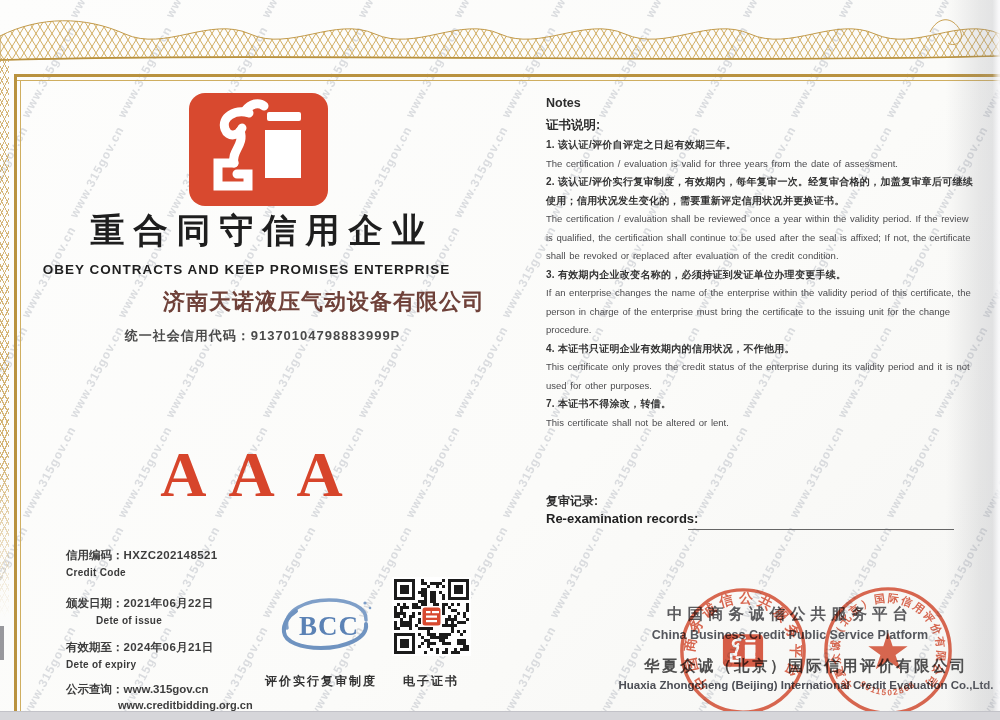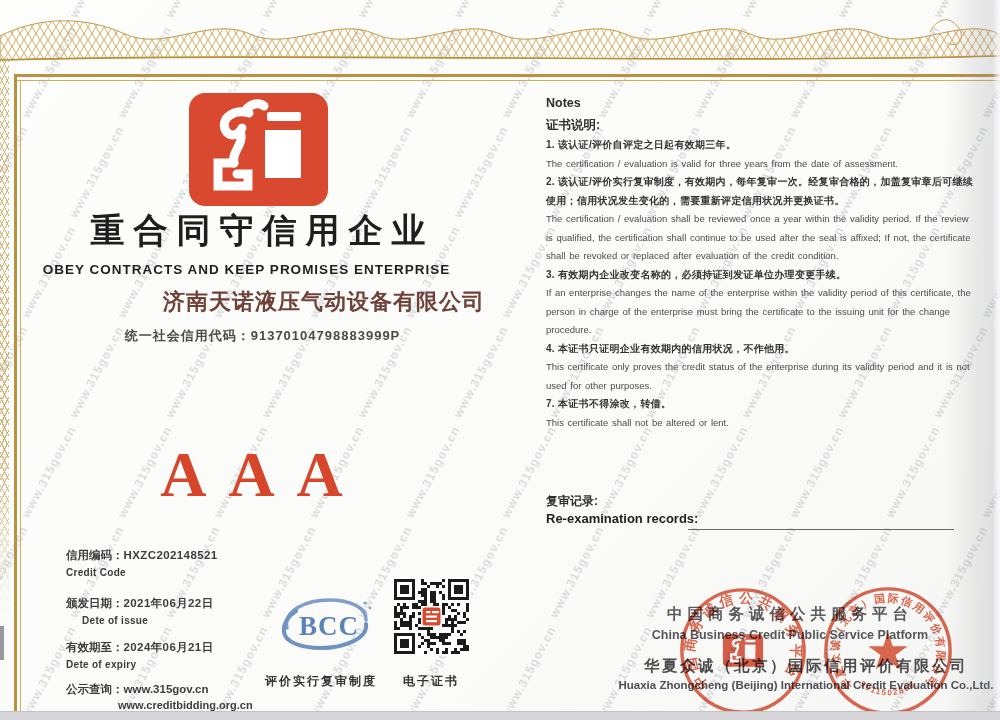--- a/index.html
+++ b/index.html
@@ -207,21 +207,21 @@
   <div class="grade">AAA</div>
 
   <div class="inf" style="left:66px;top:548px;">
     <span class="lb">信用编码：</span><span class="vl">HXZC202148521</span>
   </div>
   <div class="sub" style="left:66px;top:567px;">Credit Code</div>
 
   <div class="inf" style="left:66px;top:596px;">
     <span class="lb">颁发日期：</span><span class="vl">2021年06月22日</span>
   </div>
-  <div class="sub" style="left:66px;top:615px;padding-left:16px;">Dete of issue</div>
+  <div class="sub" style="left:80px;top:615px;padding-left:16px;">Dete of issue</div>
 
   <div class="inf" style="left:66px;top:640px;">
     <span class="lb">有效期至：</span><span class="vl">2024年06月21日</span>
   </div>
   <div class="sub" style="left:66px;top:659px;">Dete of expiry</div>
 
   <div class="inf" style="left:66px;top:682px;">
     <span class="lb">公示查询：</span><span class="lb">www.315gov.cn</span>
   </div>
   <div class="url2">www.creditbidding.org.cn</div>

